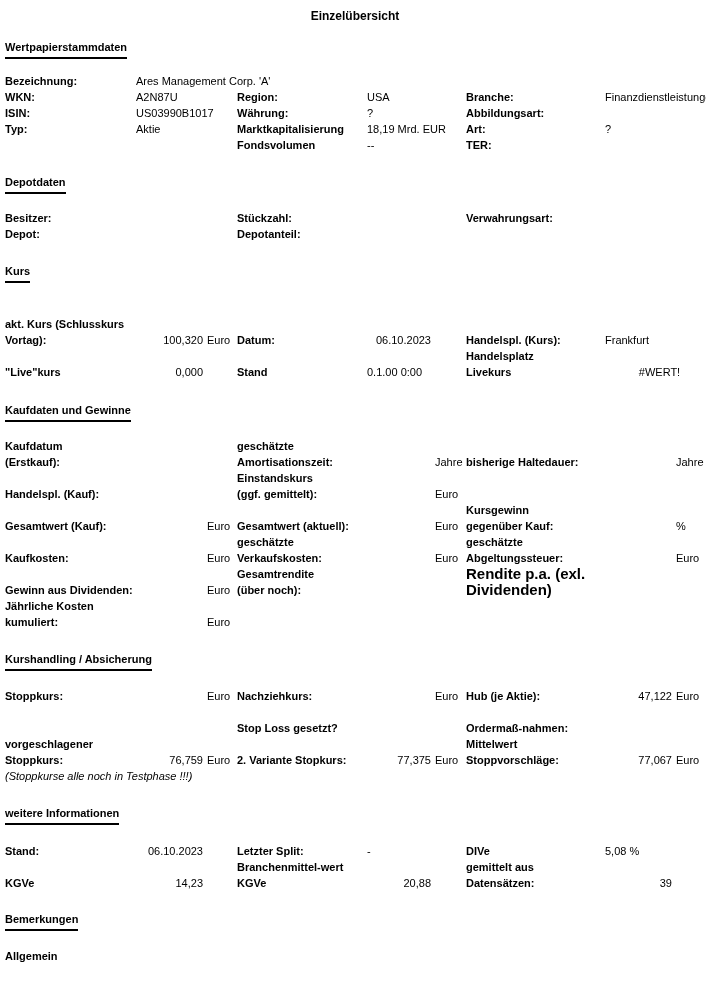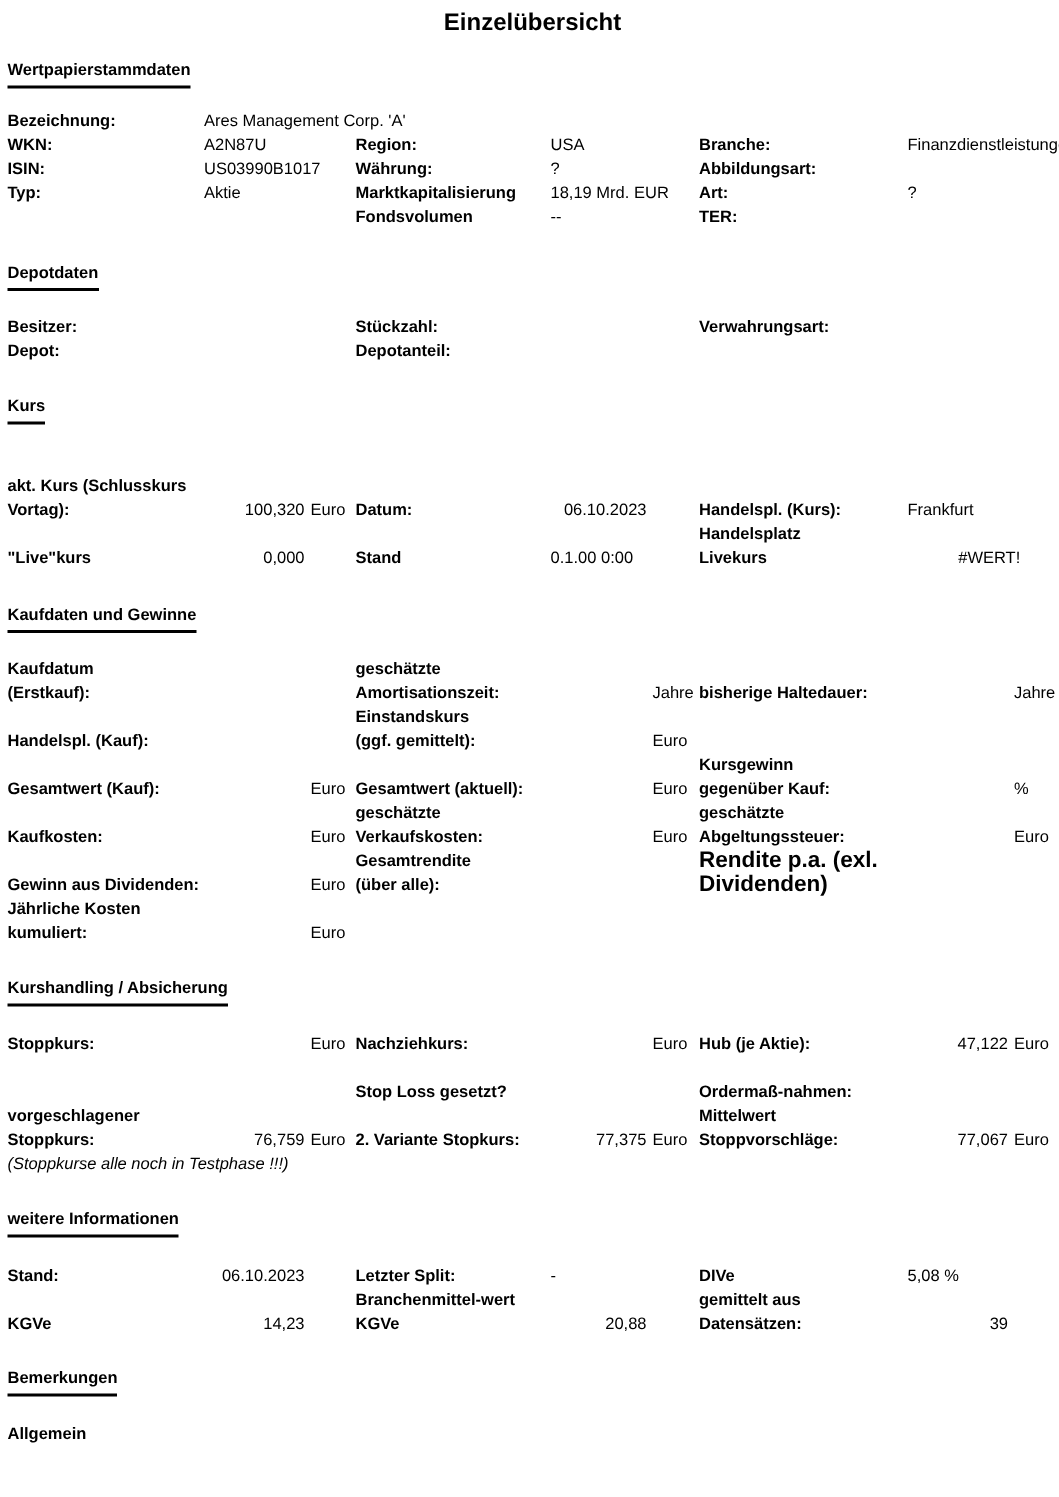--- a/index.html
+++ b/index.html
@@ -1,18 +1,18 @@
 <!DOCTYPE html>
 <html><head>
 <meta charset="utf-8">
 <style>
   html,body{margin:0;padding:0;background:#fff;}
   body{width:706px;height:998px;color:#000;font-family:"Liberation Sans",sans-serif;font-size:11px;overflow:hidden;}
   .sheet{padding-left:5px;width:700px;}
-  .title{text-align:center;font-weight:700;font-size:16px;line-height:24px;margin-top:4px;}
+  .title{text-align:center;font-weight:700;font-size:12px;line-height:24px;margin-top:4px;}
   .sec{font-size:11px;font-weight:700;line-height:20px;}
   .sec .u{display:inline-block;border-bottom:2px solid #000;}
   .row{display:flex;height:16px;line-height:16px;white-space:nowrap;}
   .note-row{height:16px;line-height:16px;}
   .c1l{width:131px;font-weight:700;flex:0 0 auto;}
   .c1v{width:101px;display:flex;flex:0 0 auto;}
   .c2l{width:130px;font-weight:700;flex:0 0 auto;}
   .c2v{width:99px;display:flex;flex:0 0 auto;}
   .c3l{width:111px;font-weight:700;flex:0 0 auto;}
   .c3v{width:109px;display:flex;flex:0 0 auto;padding-left:28px;}
@@ -212,21 +212,21 @@
     <span class="c2l">Gesamtrendite</span>
     <span class="c2v"></span>
     <span class="c3l small">Rendite p.a. (exl.</span>
   </div>
   <div class="row">
     <span class="c1l">Gewinn aus Dividenden:</span>
     <span class="c1v">
         <span class="num"></span>
         <span class="unit">Euro</span>
       </span>
-    <span class="c2l">(über alle):</span>
+    <span class="c2l">(über noch):</span>
     <span class="c2v"></span>
     <span class="c3l small">Dividenden)</span>
   </div>
   <div class="row">
     <span class="c1l">Jährliche Kosten</span>
   </div>
   <div class="row">
     <span class="c1l">kumuliert:</span>
     <span class="c1v">
         <span class="num"></span>

